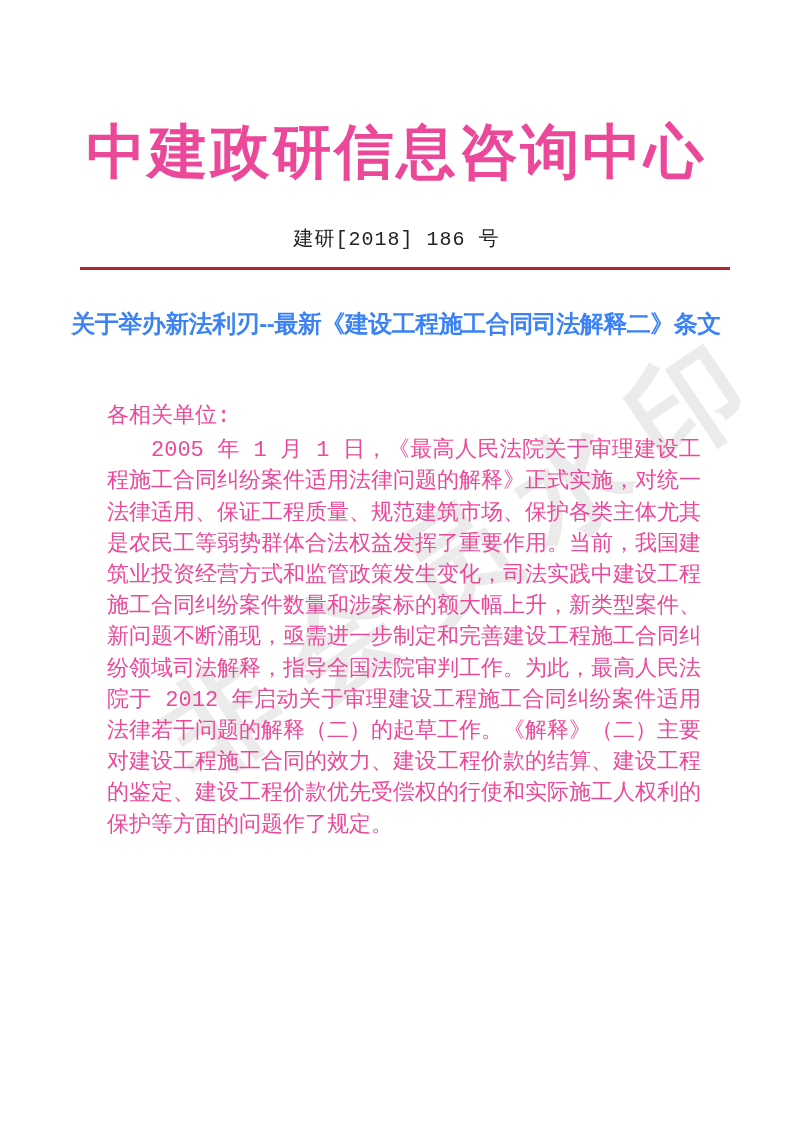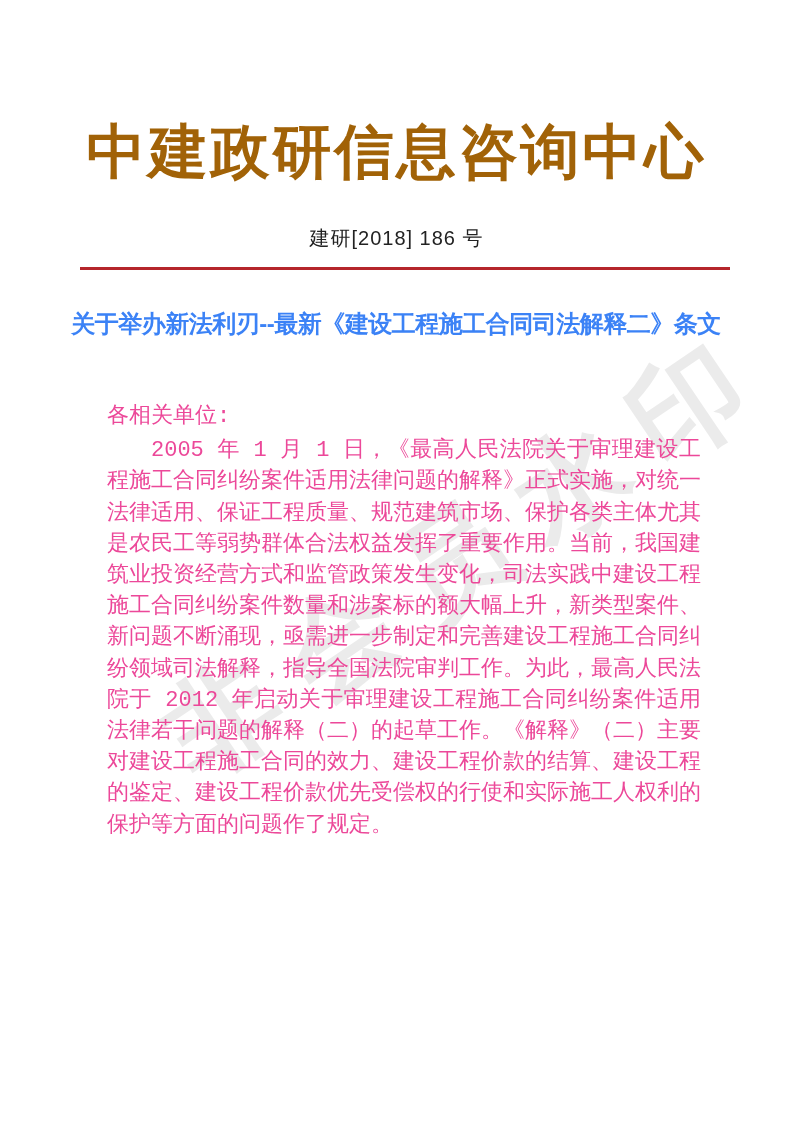--- a/index.html
+++ b/index.html
@@ -31,39 +31,39 @@
     white-space: nowrap;
     user-select: none;
   }
   .letterhead {
     position: absolute;
     top: 114px;
     left: 0;
     width: 100%;
     z-index: 1;
     text-align: center;
-    color: #a16207;
+    color: #ec4899;
     font-weight: bold;
     font-size: 59px;
     line-height: 1.3;
     letter-spacing: 3px;
     white-space: nowrap;
     font-family: "Liberation Serif", serif;
   }
   .doc-number {
     position: absolute;
     top: 225px;
     left: 0;
     width: 100%;
     z-index: 1;
     text-align: center;
     font-size: 20px;
     letter-spacing: 1px;
     color: #222222;
-    font-family: Liberation Sans, sans-serif;
+    font-family: Liberation Mono, monospace;
   }
   .red-line {
     position: absolute;
     top: 267px;
     left: 80px;
     width: 650px;
     height: 3px;
     z-index: 1;
     background: #b5262b;
   }

